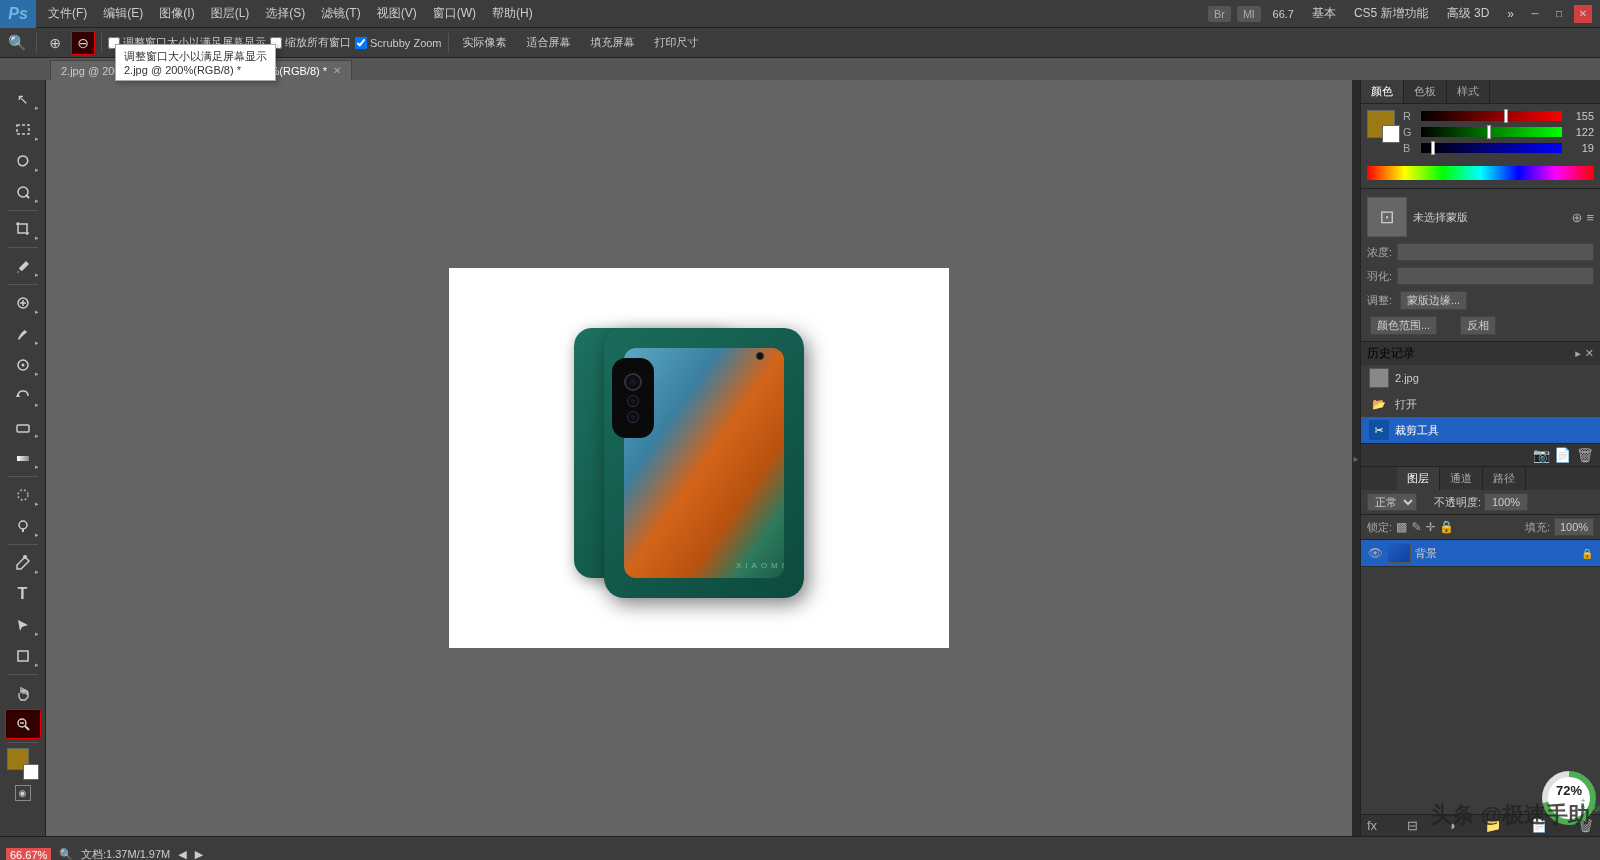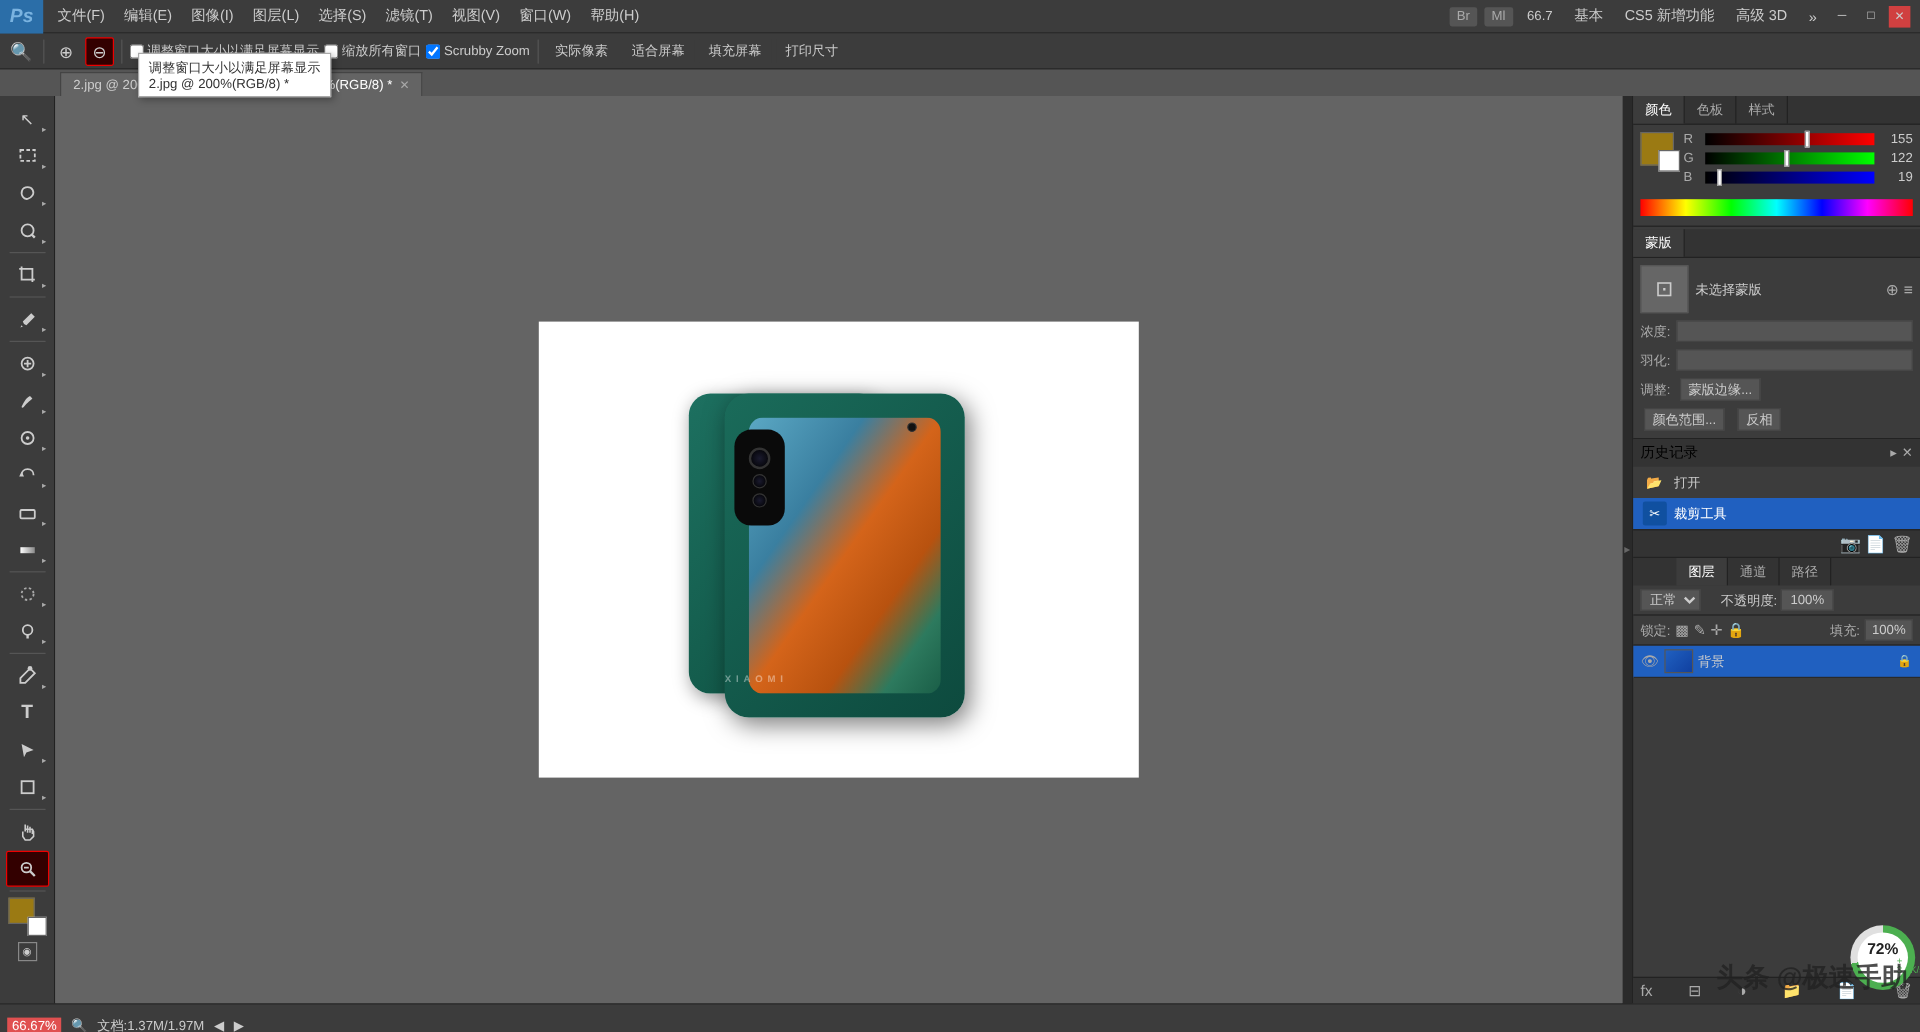--- a/index.html
+++ b/index.html
@@ -96,22 +96,22 @@
     .front-camera { position: absolute; top: 24px; right: 40px; width: 8px; height: 8px; border-radius: 50%; background: #111; border: 1px solid #333; }
     
     .phone-back {
       position: absolute; left: -20px; top: 10px;
       width: 160px; height: 250px; border-radius: 18px;
       background: linear-gradient(135deg, #1d7060, #0e5040);
       box-shadow: 2px 4px 15px rgba(0,0,0,0.4);
     }
     
     .brand-text {
-      position: absolute; bottom: 28px; left: 0; right: 0; text-align: left;
-      color: rgba(255,255,255,0.4); font-size: 8px; letter-spacing: 4px; font-weight: bold;
+      position: absolute; bottom: 28px; left: 0; right: 16px; text-align: right;
+      color: rgba(255,255,255,0.4); font-size: 8px; letter-spacing: 4px; font-weight: normal;
     }
 
     
     #right-panels {
       width: 240px; background: #3c3c3c; border-left: 1px solid #222; display: flex; flex-direction: column; flex-shrink: 0;
     }
 
     
     .panel-tabs { display: flex; background: #333; border-bottom: 1px solid #222; }
     .panel-tab { padding: 4px 10px; font-size: 11px; color: #aaa; cursor: pointer; border-right: 1px solid #222; }
@@ -521,23 +521,20 @@
           </div>
         </div>
       </div>
       <div style="margin-top:8px;">
         <div class="color-gradient-bar"></div>
       </div>
     </div>
 
     <div class="panel-divider"></div>
 
-    <div class="panel-tabs">
-      <div class="panel-tab active">蒙版</div>
-    </div>
     <div class="mask-panel">
       <div style="display:flex;align-items:center;gap:6px;margin-bottom:6px;">
         <div style="width:40px;height:40px;background:#666;border:1px solid #555;display:flex;align-items:center;justify-content:center;color:#ccc;font-size:18px;">⊡</div>
         <div style="flex:1;font-size:11px;color:#ccc;">未选择蒙版</div>
         <div style="display:flex;gap:4px;color:#aaa;font-size:13px;">
           <span>⊕</span>
           <span>≡</span>
         </div>
       </div>
       <div class="mask-row">
@@ -545,35 +542,39 @@
         <input class="mask-input" type="text" value="" style="">
       </div>
       <div class="mask-row">
         <div class="mask-label">羽化:</div>
         <input class="mask-input" type="text" value="" style="">
       </div>
       <div class="mask-row">
         <div class="mask-label">调整:</div>
         <button class="mask-btn">蒙版边缘...</button>
       </div>
-      <div style="display:flex;gap:8px;margin-top:4px;">
+      <div style="display:flex;gap:20px;margin-top:4px;">
         <button class="mask-btn">颜色范围...</button>
         <button class="mask-btn">反相</button>
       </div>
     </div>
 
     <div class="history-panel">
       <div class="history-header">
         <span>历史记录</span>
         <div class="history-icons">
           <span>▸</span>
           <span>✕</span>
         </div>
       </div>
       <div class="history-content">
+        <div class="history-item">
+          <div class="history-thumb history-img-thumb"></div>
+          <span>2.jpg</span>
+        </div>
         <div class="history-item">
           <div style="width:20px;height:20px;display:flex;align-items:center;justify-content:center;color:#aaa;font-size:11px;">📂</div>
           <span>打开</span>
         </div>
         <div class="history-item active">
           <div style="width:20px;height:20px;display:flex;align-items:center;justify-content:center;color:#fff;font-size:11px;background:#1050a0;border-radius:2px;">✂</div>
           <span>裁剪工具</span>
         </div>
       </div>
       <div class="history-footer">

